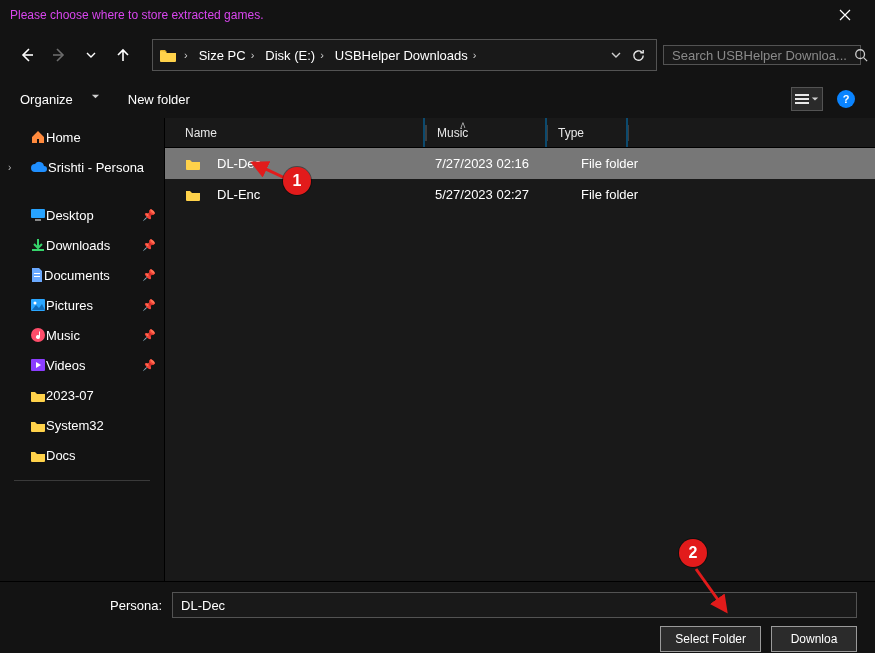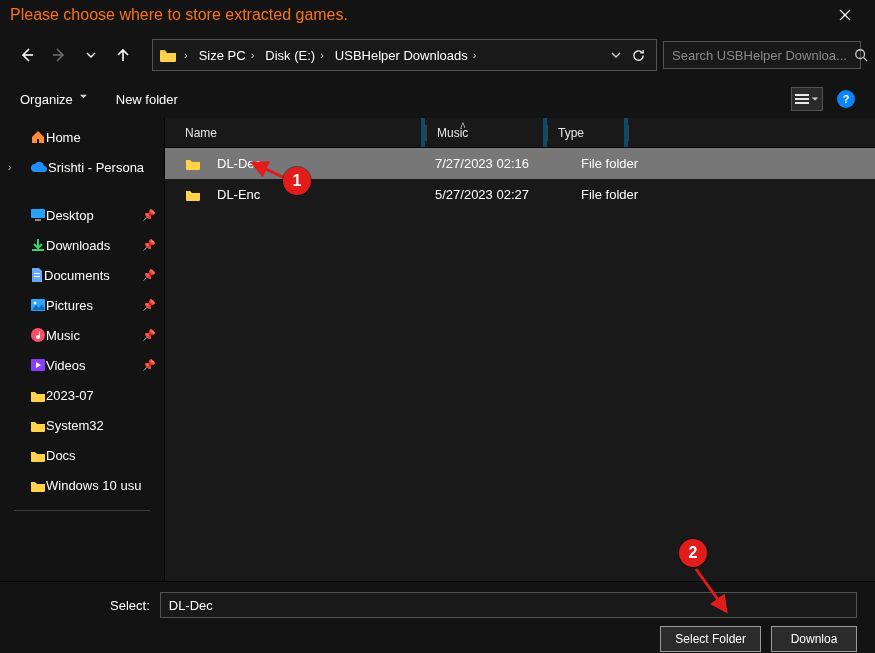--- a/index.html
+++ b/index.html
@@ -13,21 +13,21 @@
     overflow: hidden;
     position: relative;
   }
   .titlebar {
     height: 30px;
     display: flex;
     align-items: center;
     padding: 0 10px 0 10px;
     background: #131313;
   }
-  .titlebar .title { color: #f97316; font-size: 16px; }
+  .titlebar .title { color: #d946ef; font-size: 12px; }
   .titlebar .close {
     margin-left: auto;
     width: 40px; height: 30px;
     display: flex; align-items: center; justify-content: center;
     cursor: pointer;
   }
   .addrbar {
     height: 50px;
     display: flex;
     align-items: center;
@@ -48,40 +48,40 @@
     background: #191919;
     display: flex;
     align-items: center;
     padding: 0 6px;
     margin-left: 10px;
   }
   .crumb { display: flex; align-items: center; gap: 2px; padding: 0 4px; cursor:pointer;}
   .crumb .sep { color: #cfcfcf; padding: 0 3px; font-size: 11px; }
   .addrbox .ctrl { margin-left: auto; display:flex; align-items:center; gap:10px; padding-right:4px;}
   .searchbox {
-    width: 198px; height: 28px;
+    width: 198px; height: 20px;
     border: 1px solid #535353;
     background: #191919;
     display: flex; align-items: center; padding: 0 8px; gap:6px;
     color:#8a8a8a;
   }
   .searchbox input {
     flex:1; background:transparent; border:none; outline:none; color:#fff; font-size:13px;
   }
   .searchbox input::placeholder { color:#8a8a8a; }
 
   .toolbar {
     height: 38px;
     display:flex; align-items:center;
     padding: 0 20px;
     background: #131313;
   }
   .toolbar .left { display:flex; gap:28px; align-items:center; }
   .toolbar .right { margin-left:auto; display:flex; gap:14px; align-items:center; }
-  .organize { display:flex; gap:6px; cursor:pointer; }
+  .organize { display:flex; gap:18px; cursor:pointer; }
   .viewbtn { width:32px; height:24px; border:1px solid #535353; background:#2a2a2a; display:flex; align-items:center; justify-content:center; gap:2px; cursor:pointer;}
   .help { width:18px;height:18px;border-radius:50%;background:#0a84ff;color:#fff;display:flex;align-items:center;justify-content:center;font-size:11px;font-weight:bold;cursor:pointer;}
 
   .body { display:flex; height: 463px; background:#131313;}
   .sidebar {
     width: 165px;
     border-right:1px solid #000;
     padding-top:4px;
     overflow:hidden;
     position:relative;
@@ -90,21 +90,21 @@
     height:30px; display:flex; align-items:center; padding:0 8px 0 30px;
     cursor:pointer; position:relative; font-size:13px;
   }
   .sideitem .expander { position:absolute; left:8px; color:#bbb; font-size:10px;}
   .sidegap { height:18px; }
   .pin { margin-left:auto; color:#8a8a8a; font-size:11px;}
   .sidedivider { height:1px; background:#3a3a3a; margin:10px 14px; }
 
   .filepane { flex:1; display:flex; flex-direction:column; background:#191919;}
   .filehdr { height:30px; display:flex; align-items:center; border-bottom:1px solid #000; font-size:12px; color:#e8e8e8; background:#191919;}
-  .col { padding:0 10px; display:flex; align-items:center; gap:6px; height:100%; border-right: 4px solid #0c4a6e;}
+  .col { padding:0 10px; display:flex; align-items:center; gap:6px; height:100%; border-right: 2px solid #0c4a6e;}
   .col.name { width:260px; padding-left:20px;}
   .col.date { width:146px;}
   .col.type { width:120px;}
   .col.size { width:80px;}
   .sorticon { margin:0 auto; color:#bbb; font-size:10px; position:absolute; left: 295px; top:2px;}
   .col-divider { width:1px; height:16px; background:#3e3e3e; }
 
   .filerow { height:31px; display:flex; align-items:center; cursor:pointer; font-size:13px;}
   .filerow.sel { background:#777777; }
   .filerow .col { border:none;}
@@ -347,28 +347,20 @@
       <span>System32</span>
     </div>
     <div class="sideitem">
       <span class="ic">
           <svg width="16" height="13" viewBox="0 0 16 13">
             <path class="foldermain" d="M1 3 h4 l2 2 h8 v7 a1 1 0 0 1 -1 1 H2 a1 1 0 0 1 -1 -1 Z"></path>
           </svg>
         </span>
       <span>Docs</span>
     </div>
-    <div class="sideitem">
-      <span class="ic">
-          <svg width="16" height="13" viewBox="0 0 16 13">
-            <path class="foldermain" d="M1 3 h4 l2 2 h8 v7 a1 1 0 0 1 -1 1 H2 a1 1 0 0 1 -1 -1 Z"></path>
-          </svg>
-        </span>
-      <span>Windows 10 usu</span>
-    </div>
     <div class="sidedivider"></div>
   </div>
 
   <div class="filepane">
     <div class="filehdr" style="position:relative;">
       <div class="col name">
           <span>Name</span>
         </div>
       <span class="sorticon">˄</span>
       <div class="col-divider"></div>
@@ -411,21 +403,21 @@
       <div class="col type">
           <span>File folder</span>
         </div>
       <div class="col size"></div>
     </div>
   </div>
 </div>
 
 <div class="bottom">
   <div class="folderrow">
-    <label>Select:</label>
+    <label>Persona:</label>
     <input value="DL-Dec" style="">
   </div>
   <div class="btnrow">
     <div class="btn">
         <span>Select Folder</span>
       </div>
     <div class="btn">
         <span>Downloa</span>
       </div>
   </div>

